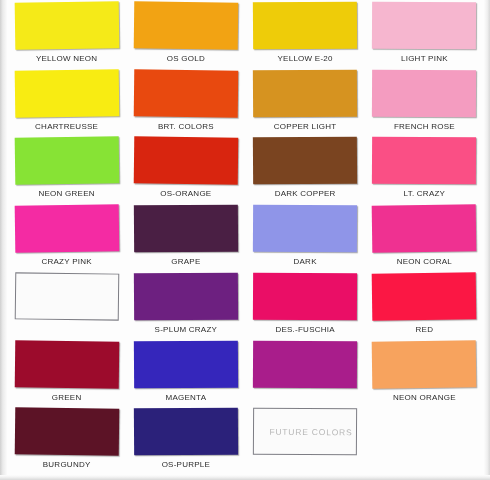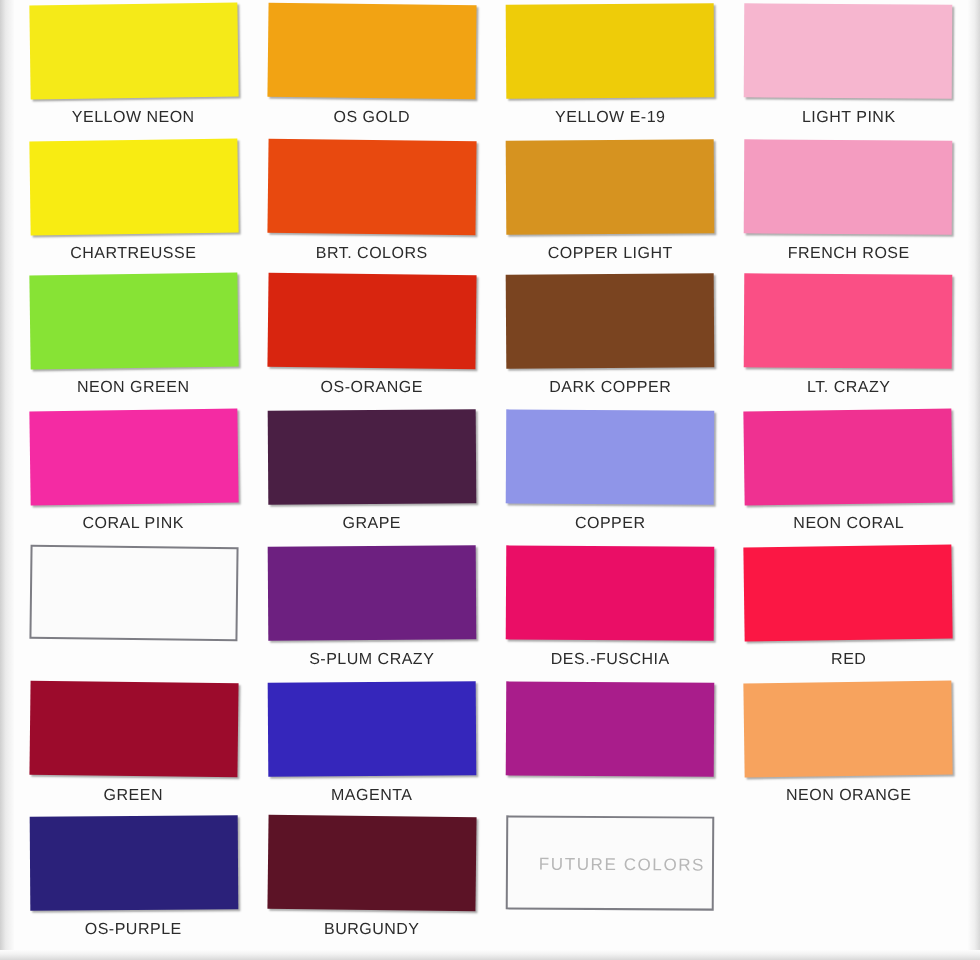--- a/index.html
+++ b/index.html
@@ -114,21 +114,21 @@
       <div class="cell">
         <div class="swatch tilt-a" style="background: rgb(245, 234, 24);"></div>
         <div class="label">YELLOW NEON</div>
       </div>
       <div class="cell">
         <div class="swatch tilt-b" style="background: rgb(242, 163, 19);"></div>
         <div class="label">OS GOLD</div>
       </div>
       <div class="cell">
         <div class="swatch tilt-c" style="background: rgb(238, 204, 9);"></div>
-        <div class="label">YELLOW E-19</div>
+        <div class="label">YELLOW E-20</div>
       </div>
       <div class="cell">
         <div class="swatch tilt-d" style="background: rgb(246, 182, 207);"></div>
         <div class="label">LIGHT PINK</div>
       </div>
       <div class="cell">
         <div class="swatch tilt-a" style="background: rgb(248, 236, 18);"></div>
         <div class="label">CHARTREUSSE</div>
       </div>
       <div class="cell">
@@ -154,29 +154,29 @@
       <div class="cell">
         <div class="swatch tilt-c" style="background: rgb(122, 68, 32);"></div>
         <div class="label">DARK COPPER</div>
       </div>
       <div class="cell">
         <div class="swatch tilt-d" style="background: rgb(250, 79, 133);"></div>
         <div class="label">LT. CRAZY</div>
       </div>
       <div class="cell">
         <div class="swatch tilt-a" style="background: rgb(244, 43, 163);"></div>
-        <div class="label">CORAL PINK</div>
+        <div class="label">CRAZY PINK</div>
       </div>
       <div class="cell">
         <div class="swatch tilt-c" style="background: rgb(74, 31, 68);"></div>
         <div class="label">GRAPE</div>
       </div>
       <div class="cell">
         <div class="swatch tilt-d" style="background: rgb(143, 149, 232);"></div>
-        <div class="label">COPPER</div>
+        <div class="label">DARK</div>
       </div>
       <div class="cell">
         <div class="swatch tilt-a" style="background: rgb(239, 49, 145);"></div>
         <div class="label">NEON CORAL</div>
       </div>
       <div class="cell">
         <div class="swatch tilt-b empty"></div>
         <div class="label blank"></div>
       </div>
       <div class="cell">
@@ -201,26 +201,26 @@
       </div>
       <div class="cell">
         <div class="swatch tilt-d" style="background: rgb(169, 29, 139);"></div>
         <div class="label blank"></div>
       </div>
       <div class="cell">
         <div class="swatch tilt-a" style="background: rgb(247, 163, 94);"></div>
         <div class="label">NEON ORANGE</div>
       </div>
       <div class="cell">
+        <div class="swatch tilt-b" style="background: rgb(92, 19, 38);"></div>
+        <div class="label">BURGUNDY</div>
+      </div>
+      <div class="cell">
         <div class="swatch tilt-c" style="background: rgb(43, 33, 122);"></div>
         <div class="label">OS-PURPLE</div>
-      </div>
-      <div class="cell">
-        <div class="swatch tilt-b" style="background: rgb(92, 19, 38);"></div>
-        <div class="label">BURGUNDY</div>
       </div>
       <div class="cell">
         <div class="swatch tilt-d empty">
           <span class="placeholder-text">FUTURE COLORS</span>
         </div>
         <div class="label blank"></div>
       </div>
     </div>
 
 </div>

